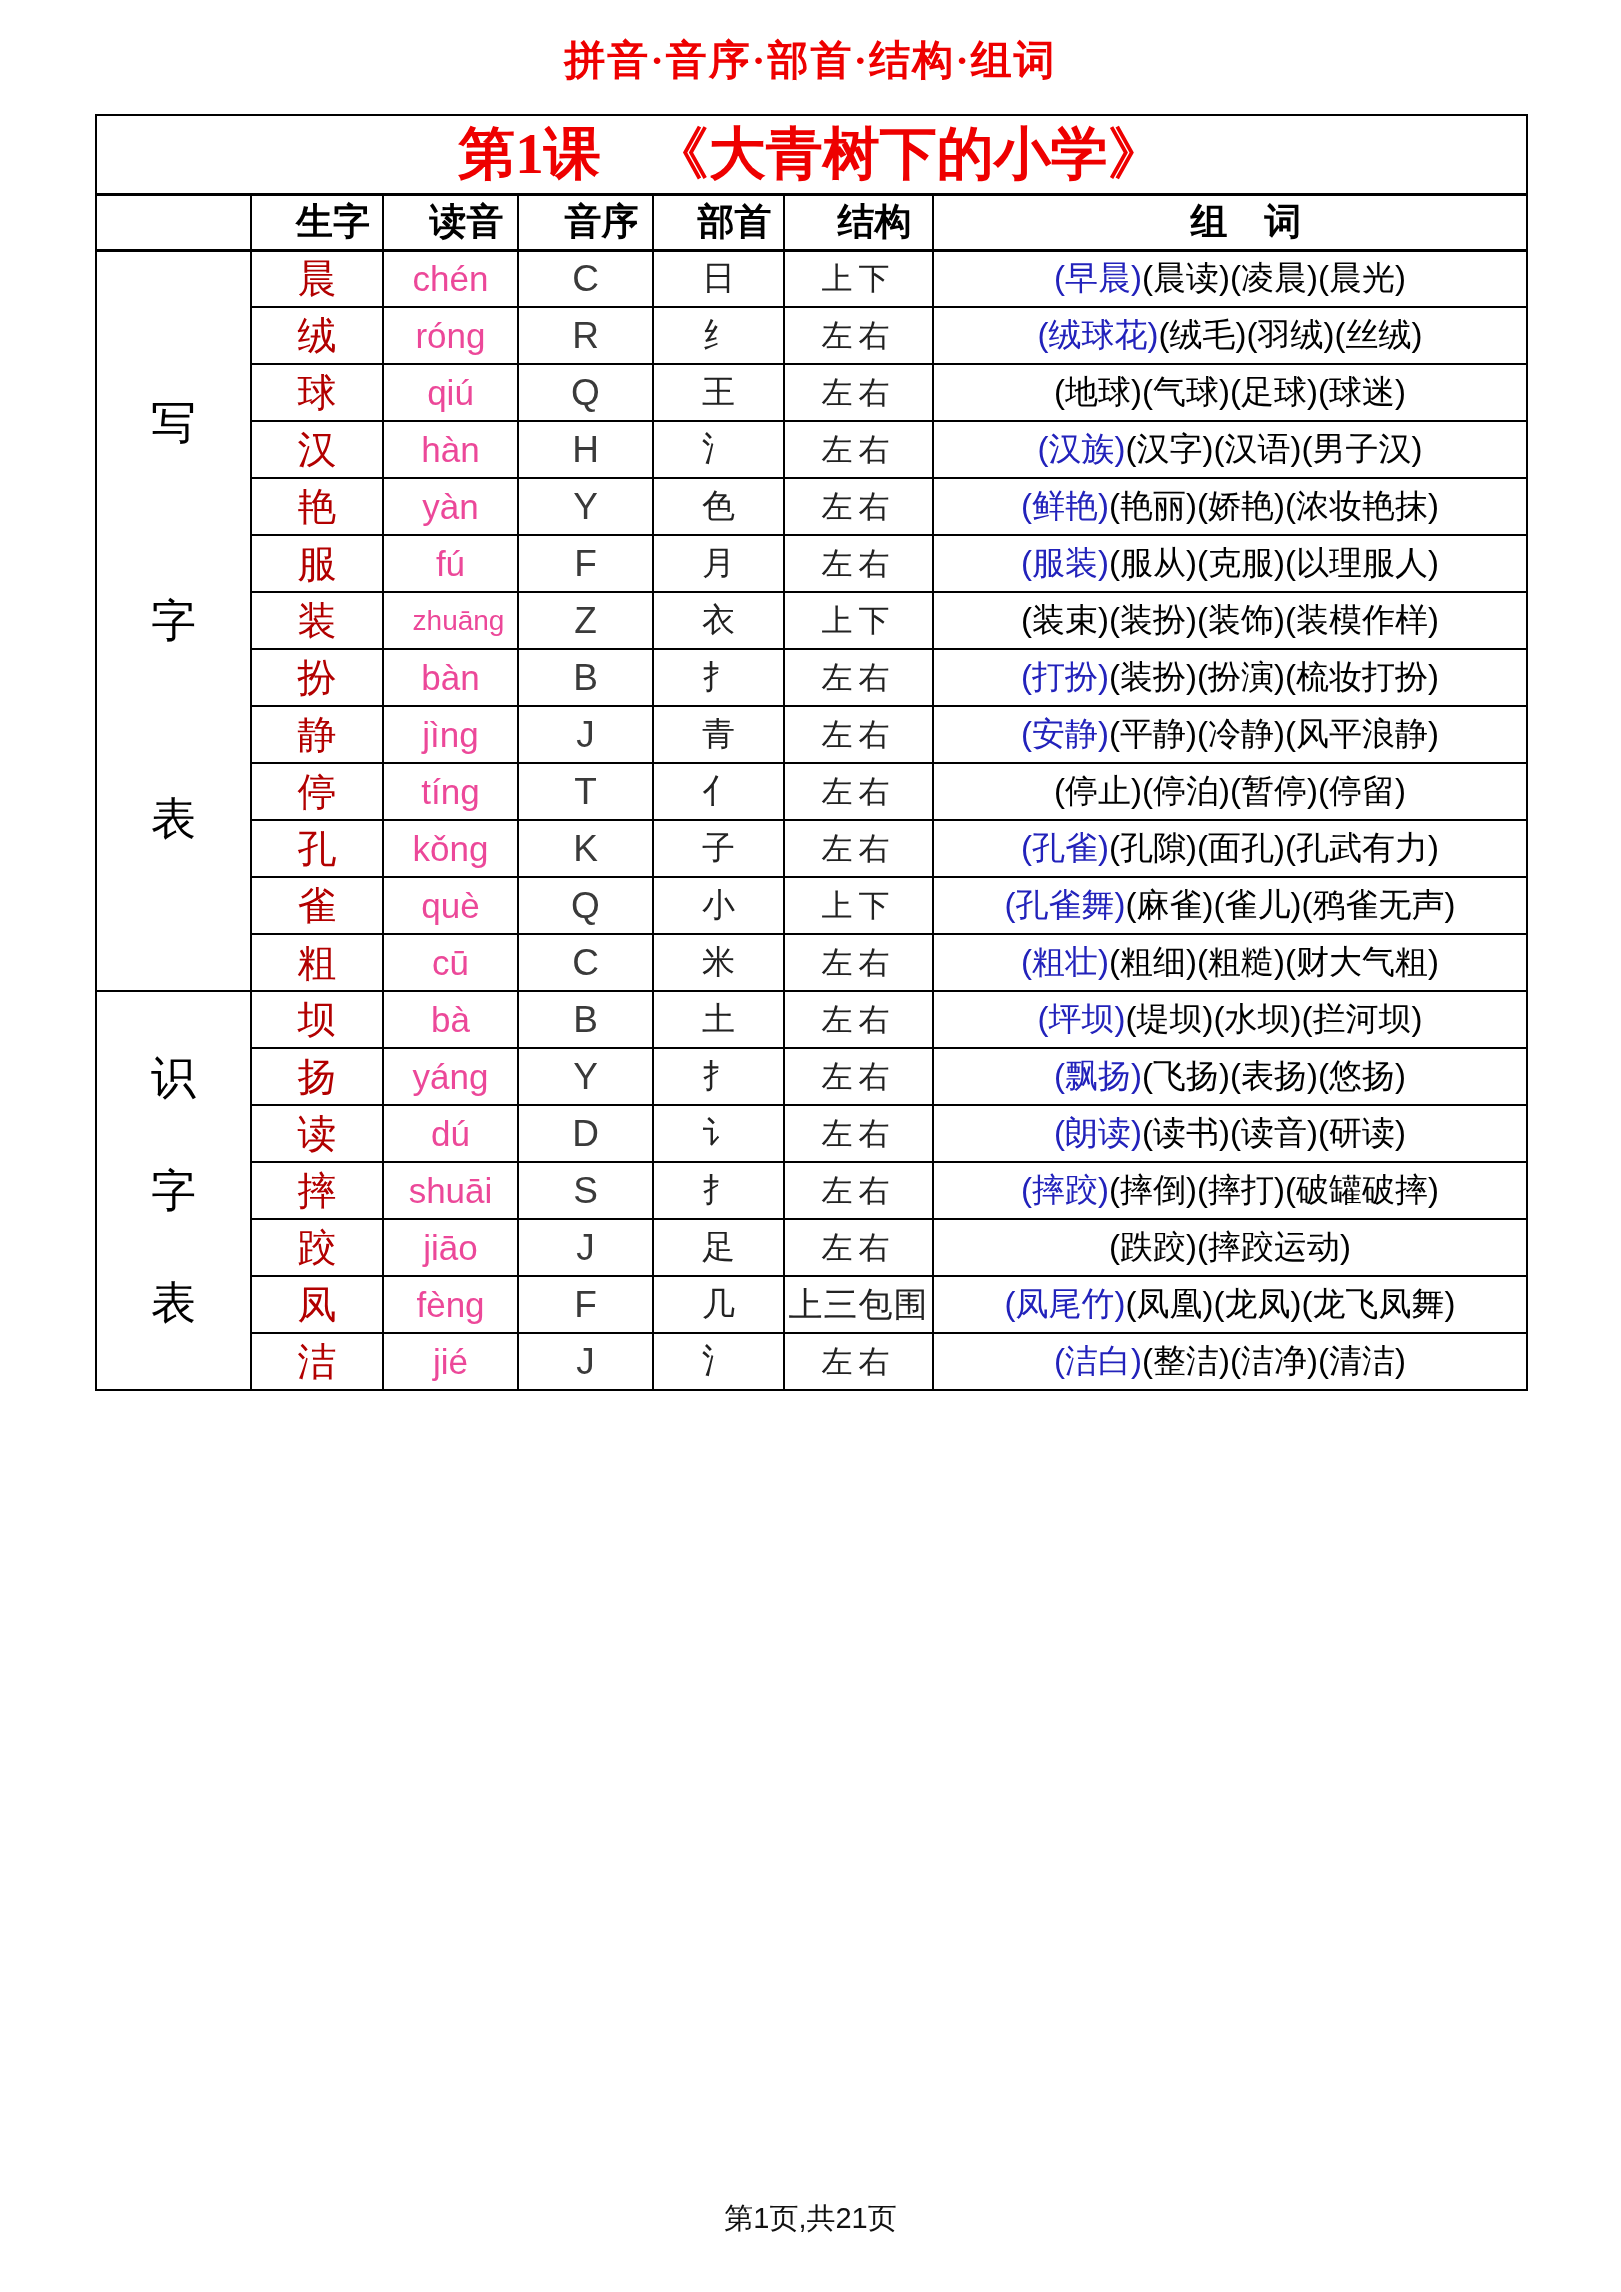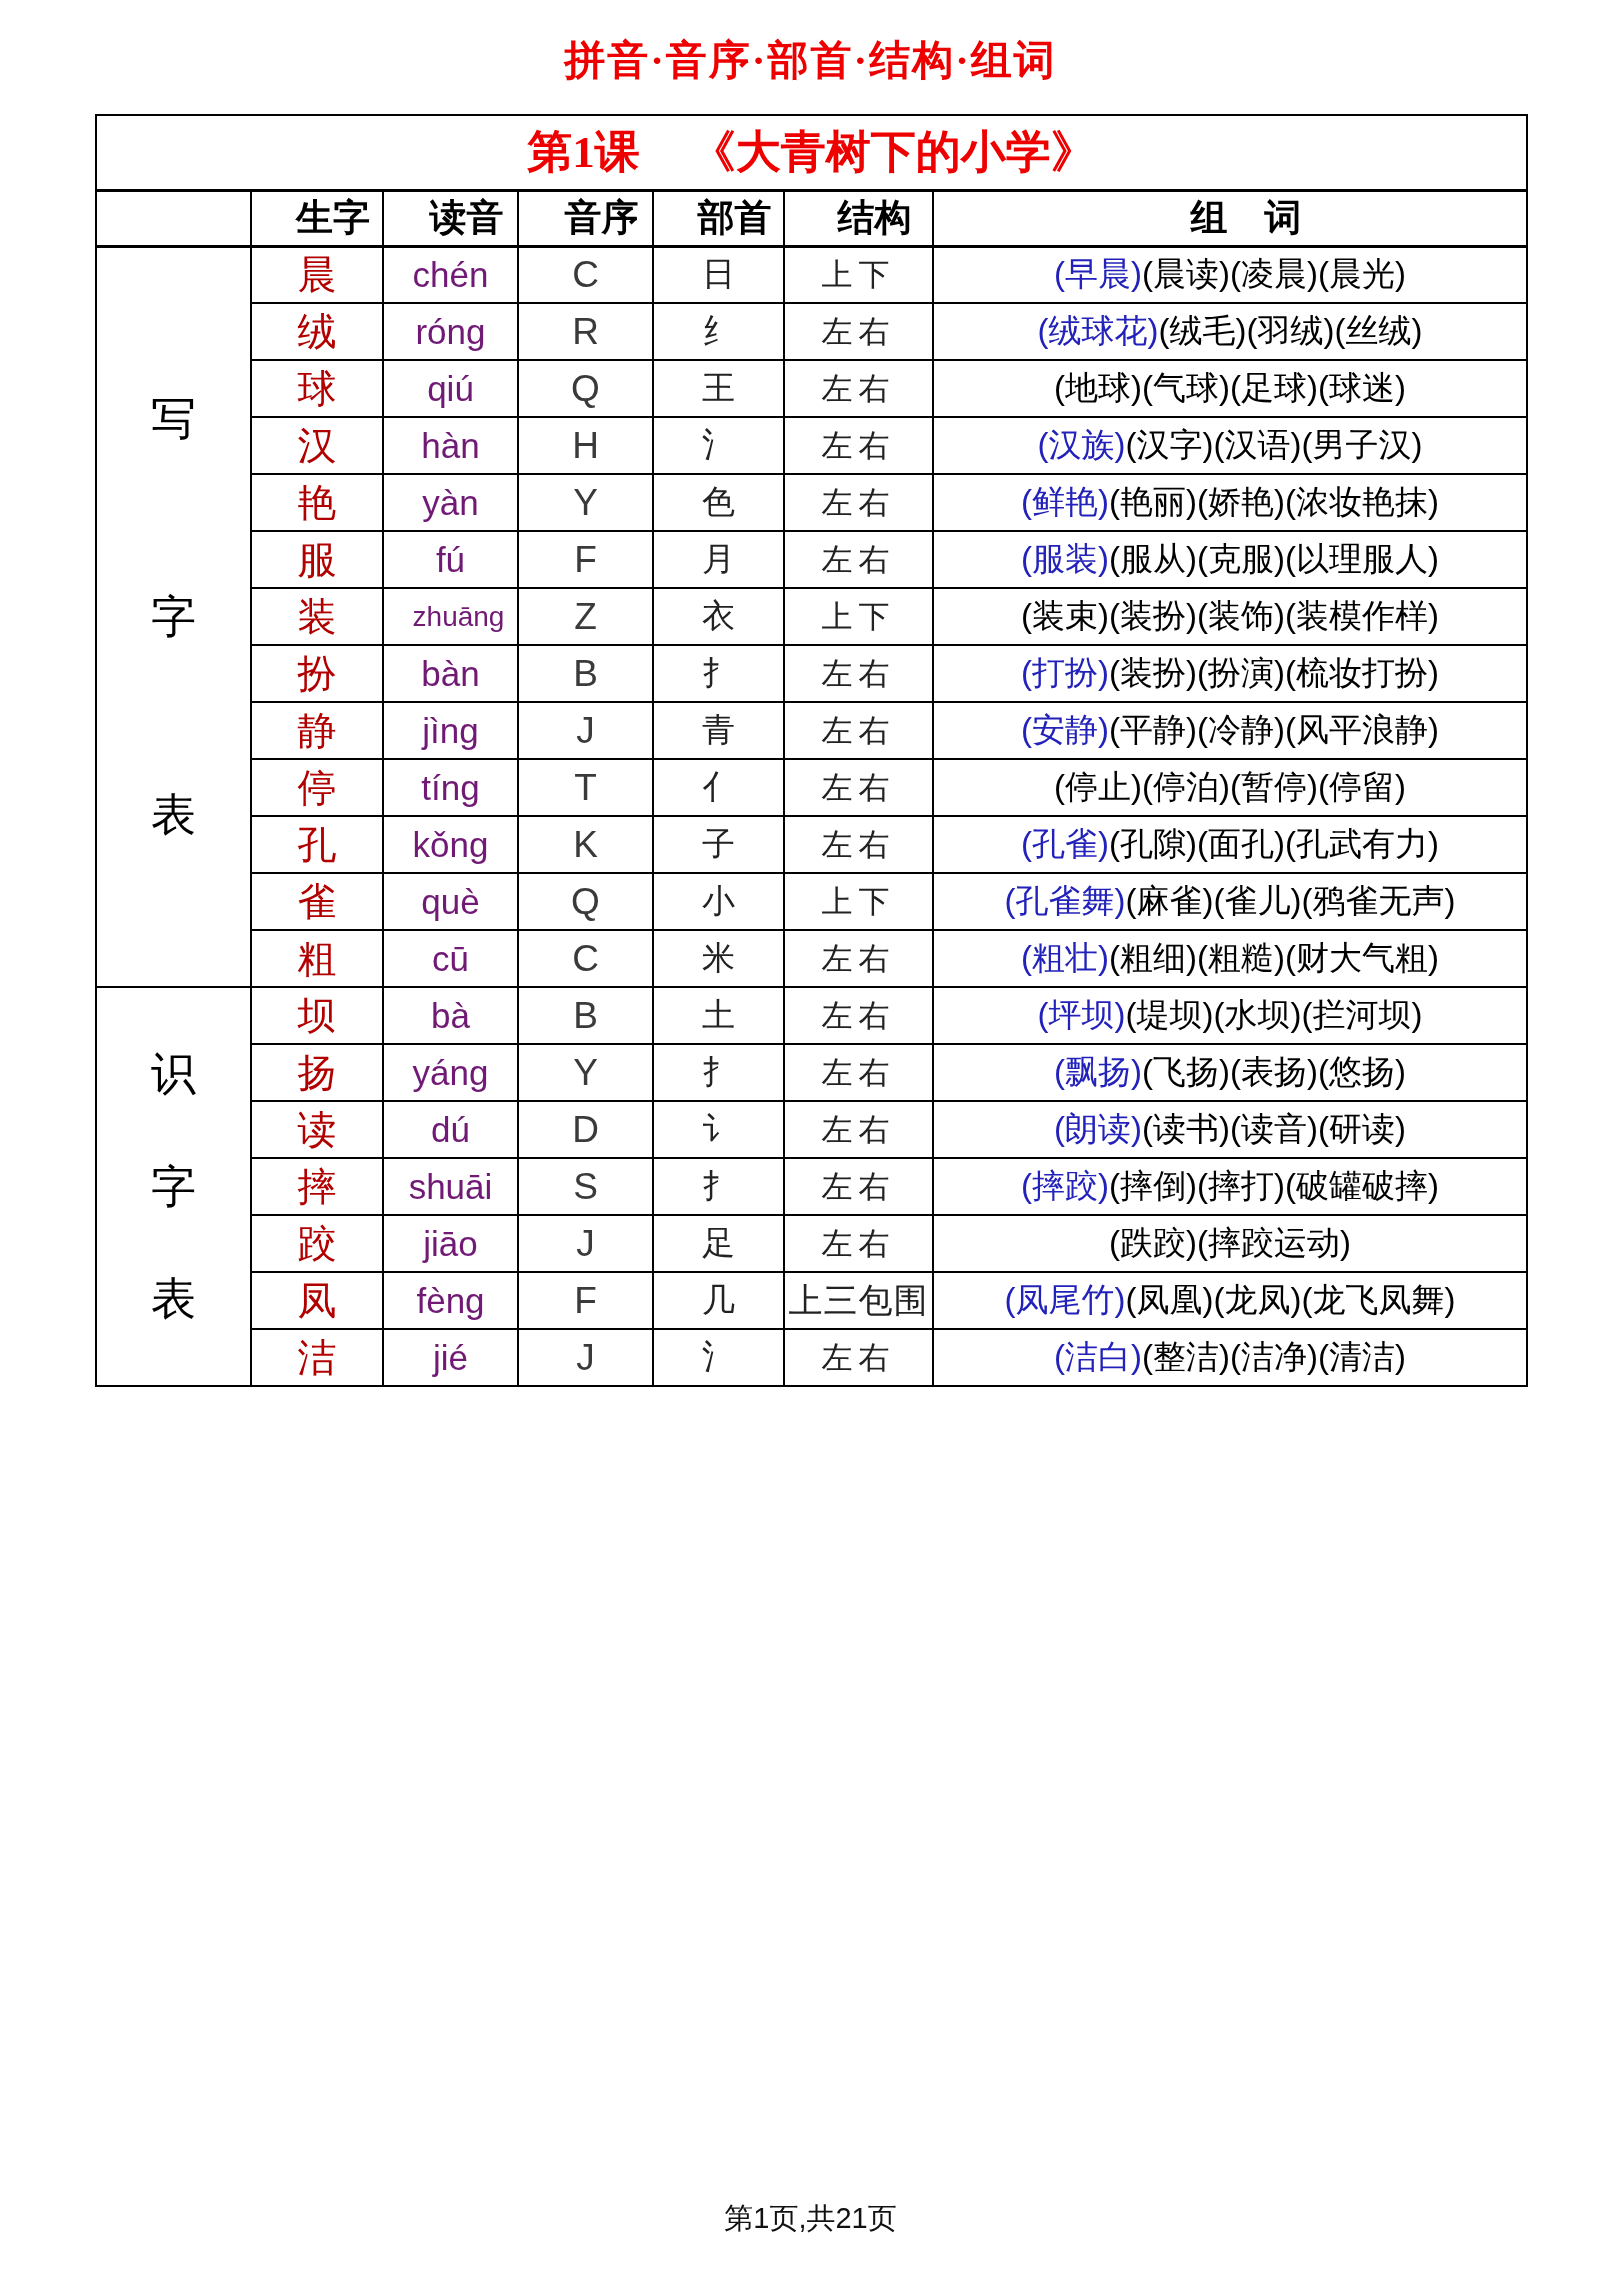--- a/index.html
+++ b/index.html
@@ -47,42 +47,42 @@
     padding:0;
     text-align:center;
     vertical-align:middle;
     overflow:hidden;
   }
   tr.lesson-row td{
     height:73px;
     border-bottom:3.9px solid #000;
     font-family:"Liberation Serif","DejaVu Serif",serif;
     font-weight:bold;
-    font-size:45px;
+    font-size:57px;
     color:var(--red);
   }
   tr.lesson-row .lesson-gap{display:inline-block;width:51px;}
   tr.head-row th{
     height:53px;
     border-bottom:3.9px solid #000;
     font-size:37px;
     font-weight:bold;
     color:#000;
     padding-left:32px;
   }
   tbody tr{height:57px;}
   tr.section-start td{border-top:2.9px solid #000;}
   td.section-cell{border-top:2.9px solid #000;}
   .section-label{
     display:flex;flex-direction:column;
     justify-content:space-evenly;align-items:center;
     font-size:45px;color:#000;
   }
   td.char-cell{font-size:39px;color:var(--char-red);}
-  td.pinyin-cell{font-size:35px;color:#701a75;}
+  td.pinyin-cell{font-size:35px;color:#ec4899;}
   td.pinyin-cell.small{font-size:28px;padding-left:16px;}
   td.initial-cell{font-size:37px;color:#3a3a3a;}
   td.radical-cell{font-size:33px;color:#222;}
   td.structure-cell{font-size:31px;color:#222;letter-spacing:5.9px;}
   td.structure-cell.small{font-size:34px;letter-spacing:1px;}
   td.words-cell{font-size:33px;color:#000;letter-spacing:0px;white-space:nowrap;}
   td.words-cell .blue{color:var(--blue);}
   .doc-footer{
     position:absolute;
     left:0;top:2199px;width:100%;

